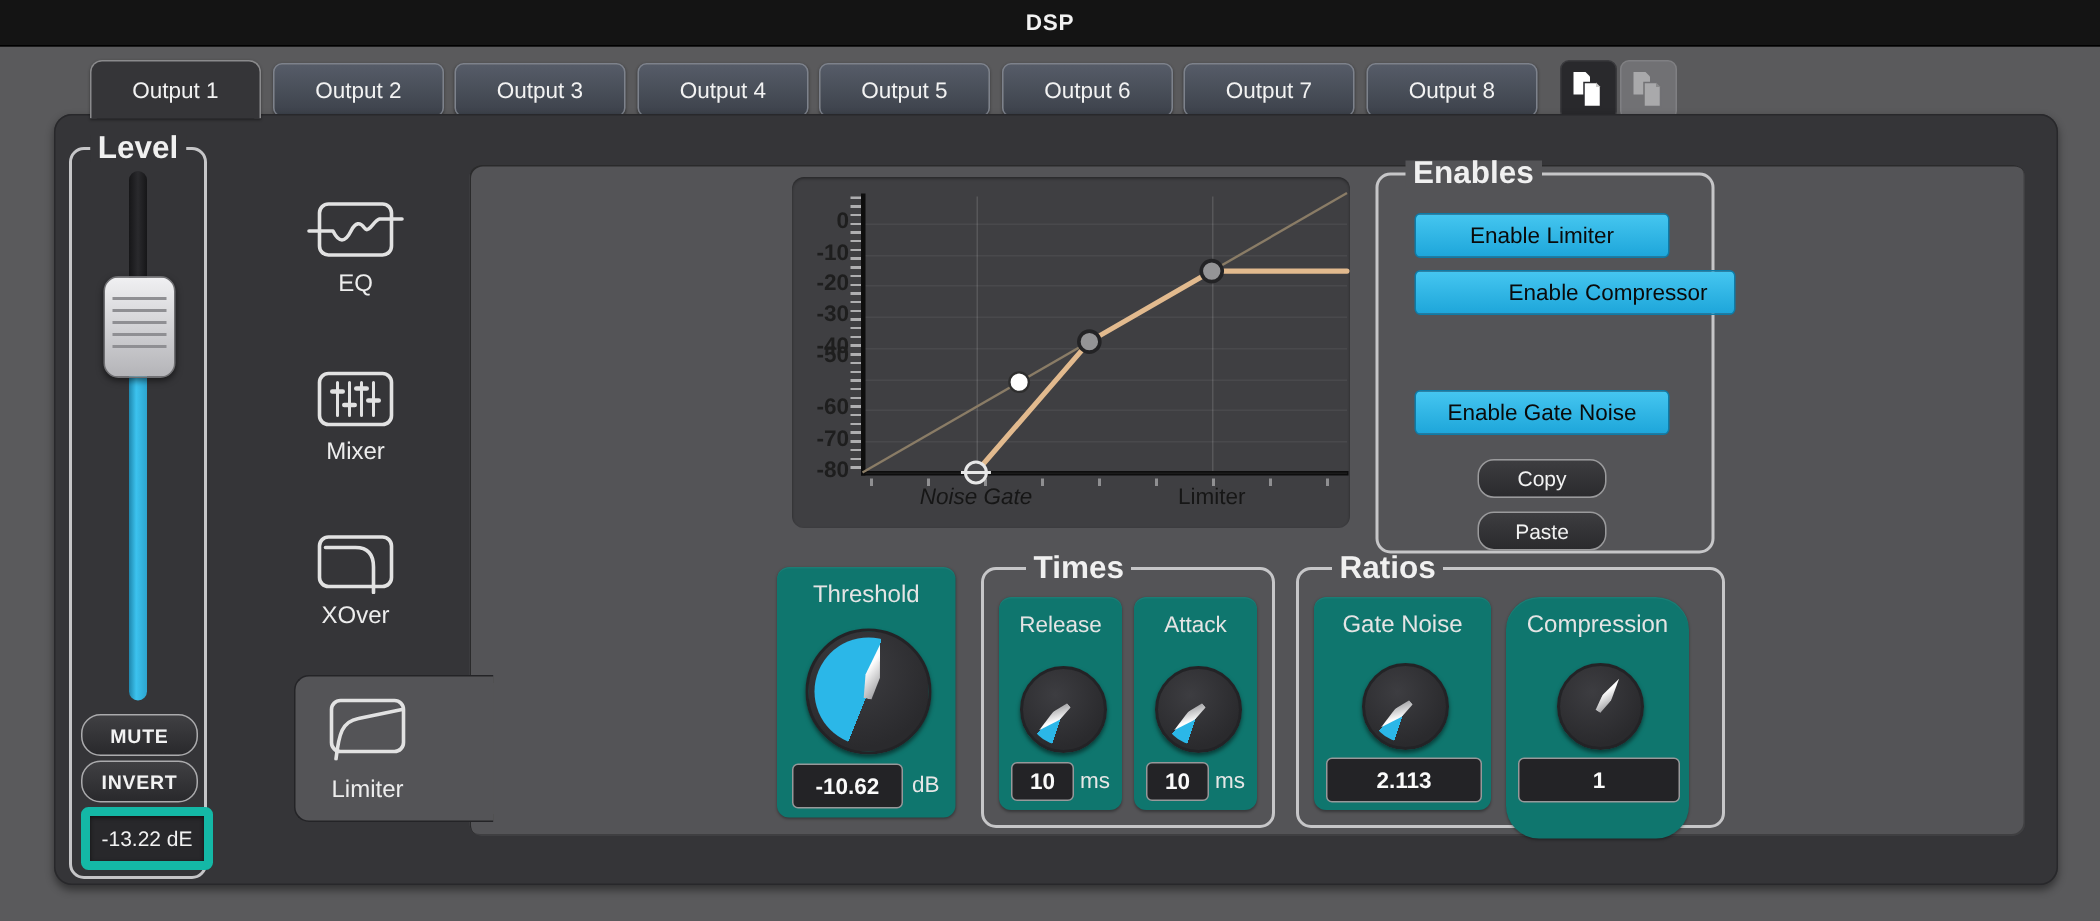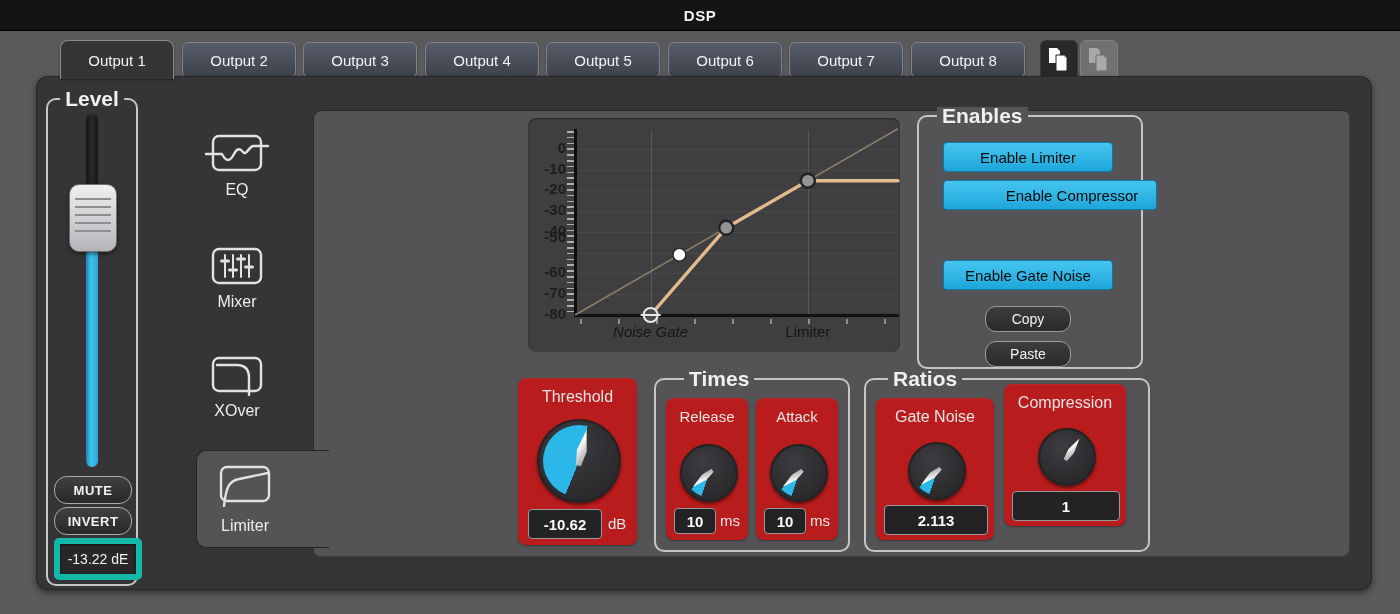--- a/index.html
+++ b/index.html
@@ -80,21 +80,21 @@
 
   
   #enables-group{left:604px;top:5px;width:222px;height:250px;}
   #enables-group .group-label{left:18px;background:#545457;}
   .enable-btn{left:24px;width:168px;height:28px;border-radius:4px;display:flex;align-items:center;justify-content:center;
     background:linear-gradient(#45c6f0,#1ea6da);border:1px solid #0e7ba7;color:#0a0a0a;font-size:15px;cursor:pointer;}
   .sm-btn{left:66px;width:84px;height:24px;border-radius:11px;display:flex;align-items:center;justify-content:center;
     background:linear-gradient(#3d3d40,#2a2a2d);border:1px solid #9a9a9c;color:#f2f2f2;font-size:14px;cursor:pointer;}
 
   
-  .param-panel{background:#b91c1c;border-radius:8px;box-shadow:inset 0 1px 0 rgba(255,255,255,.05),0 1px 2px rgba(0,0,0,.35);}
+  .param-panel{background:#0f766e;border-radius:8px;box-shadow:inset 0 1px 0 rgba(255,255,255,.05),0 1px 2px rgba(0,0,0,.35);}
   .param-title{position:absolute;top:10px;left:0;width:100%;text-align:center;color:#e4e4e4;font-size:16px;}
   .knob{border-radius:50%;background:radial-gradient(circle at 40% 32%,#3d3d41,#2a2a2d 72%);
     border:2px solid #232326;box-shadow:0 2px 3px rgba(0,0,0,.5);cursor:pointer;}
   .knob .arc{position:absolute;inset:4px;border-radius:50%;
     background:conic-gradient(from 202deg,#2bb7e8 0 172deg,rgba(0,0,0,0) 172deg);}
   .knob .wedge{position:absolute;inset:3px;border-radius:50%;
     background:conic-gradient(from 198deg,#2bb7e8 0 30deg,rgba(0,0,0,0) 30deg);}
   .needle{position:absolute;left:50%;top:50%;width:13px;height:37px;margin-left:-6.5px;margin-top:-32px;
     transform-origin:50% 86%;clip-path:polygon(50% 0%,88% 58%,70% 100%,30% 100%,12% 58%);
     background:linear-gradient(115deg,#fdfdfd 35%,#8f8f92);}
@@ -273,21 +273,21 @@
       <div id="ratios-group" class="abs group-box">
         <span class="group-label">Ratios</span>
         <div class="abs param-panel" style="left:10px;top:18px;width:118px;height:142px;">
           <div class="param-title">Gate Noise</div>
           <div class="abs knob" style="left:32px;top:44px;width:54px;height:54px;">
             <div class="wedge"></div>
             <div class="needle needle-sm" style="transform:rotate(-130deg);"></div>
           </div>
           <div class="field" style="left:8px;top:107px;width:102px;height:28px;">2.113</div>
         </div>
-        <div class="abs param-panel" style="left:138px;top:4px;width:122px;height:142px;">
+        <div class="abs param-panel" style="left:138px;top:18px;width:122px;height:161px;border-radius:22px;">
           <div class="param-title">Compression</div>
           <div class="abs knob" style="left:34px;top:44px;width:54px;height:54px;">
             <div class="needle needle-sm" style="transform:rotate(33deg);"></div>
           </div>
           <div class="field" style="left:8px;top:107px;width:106px;height:28px;">1</div>
         </div>
       </div>
     </div>
 
     <div id="nav-limiter-tab" class="abs">

